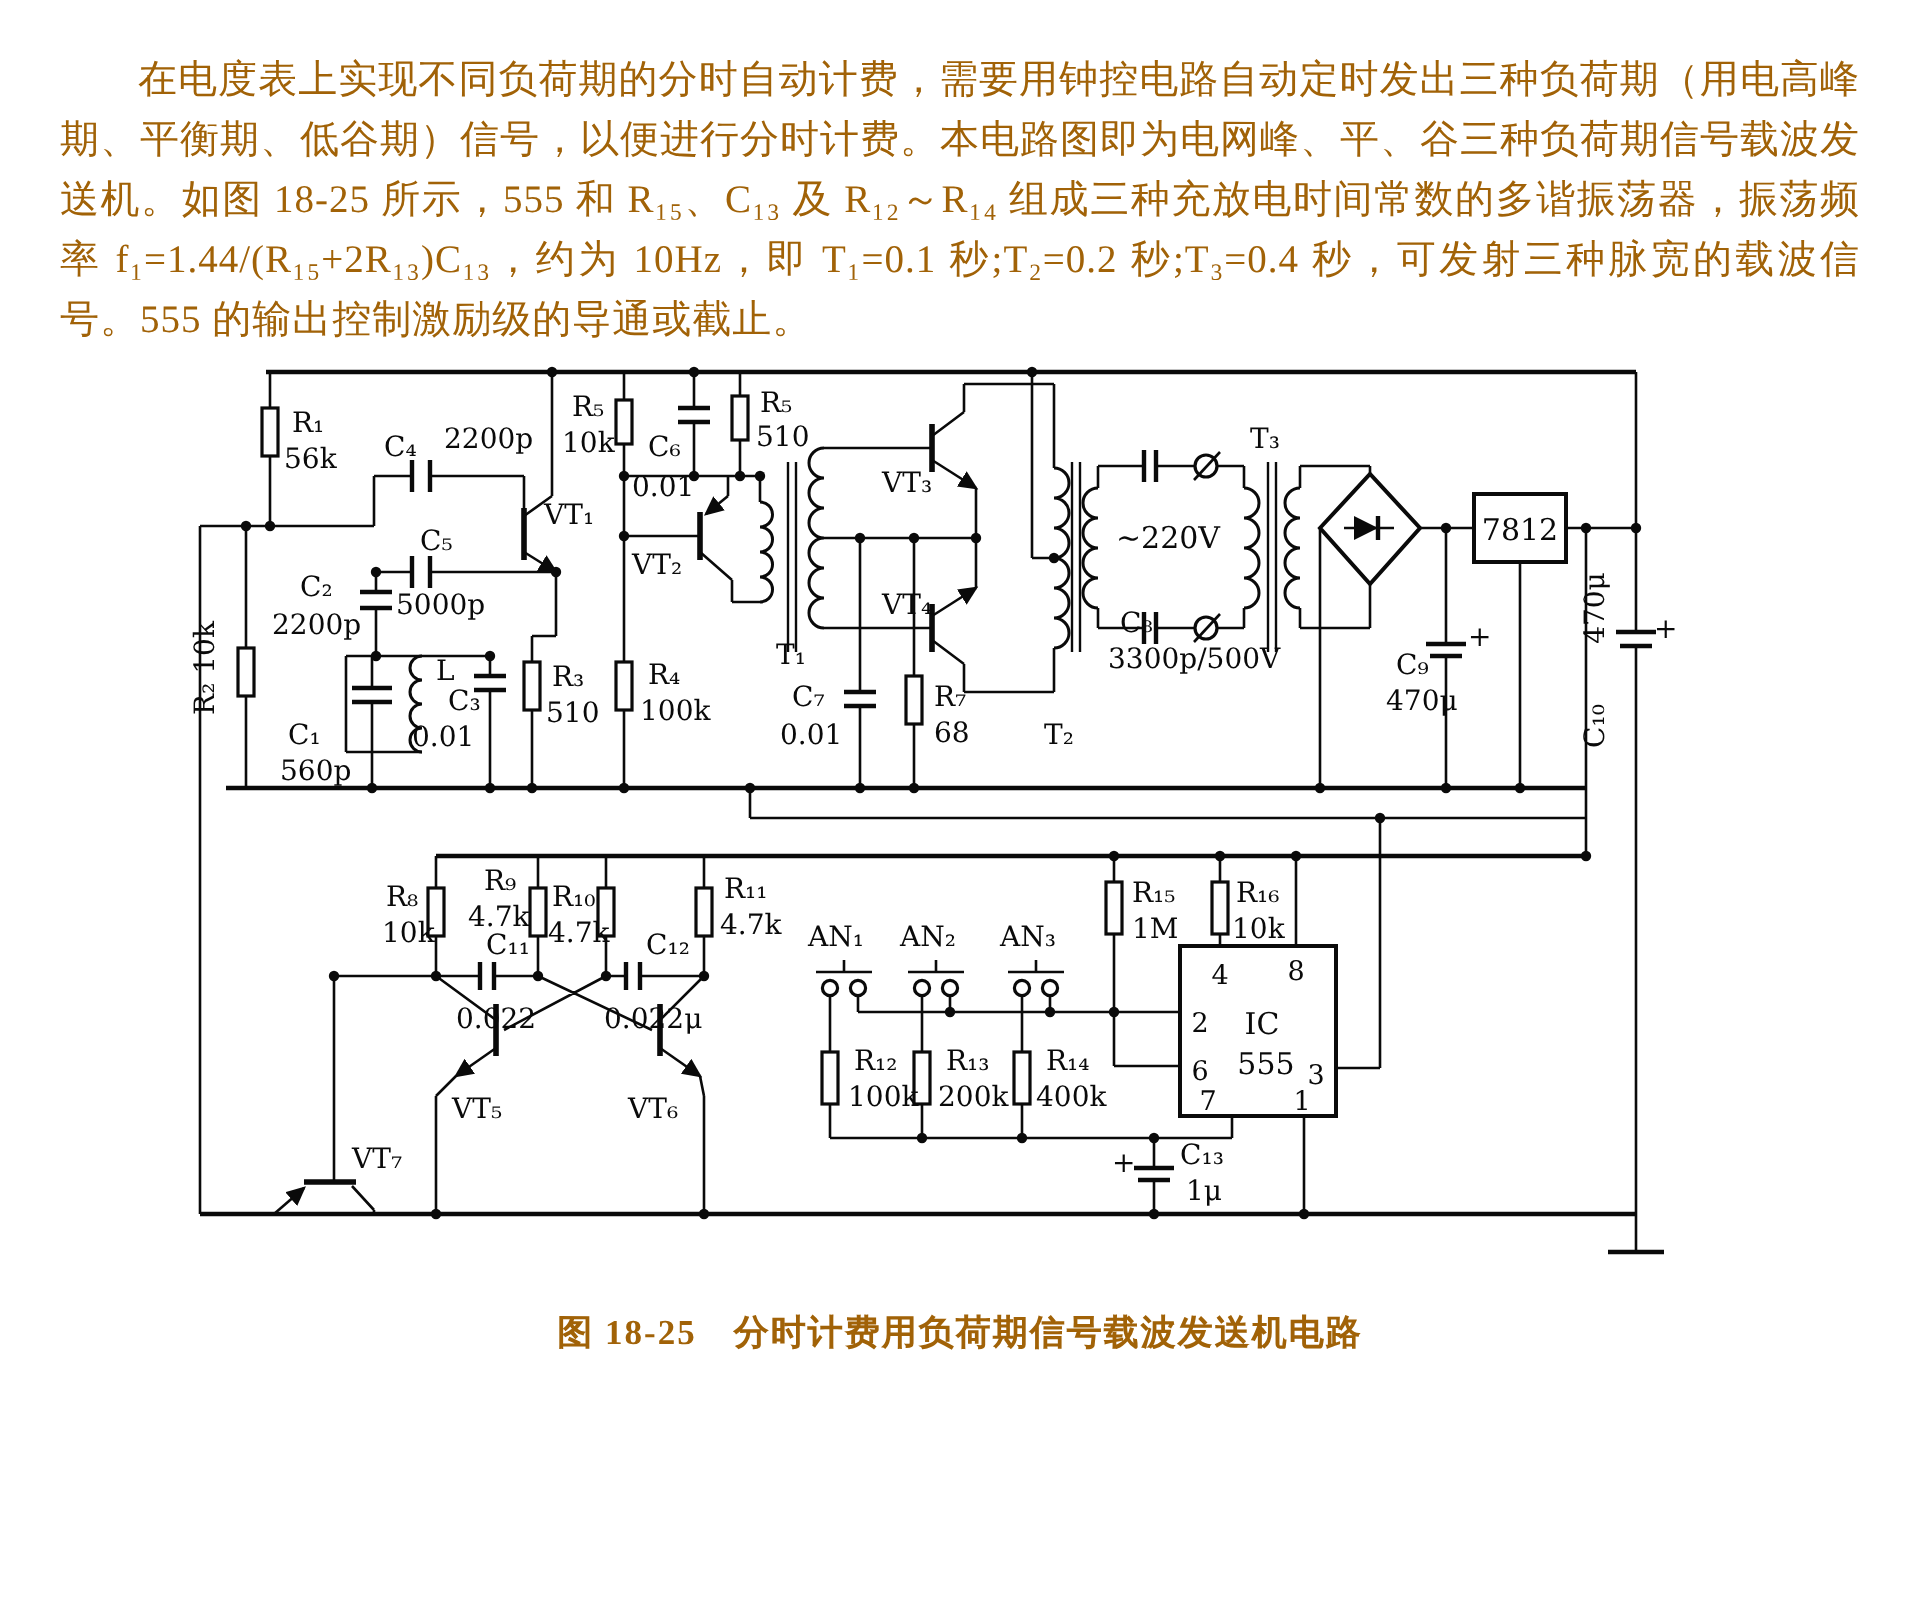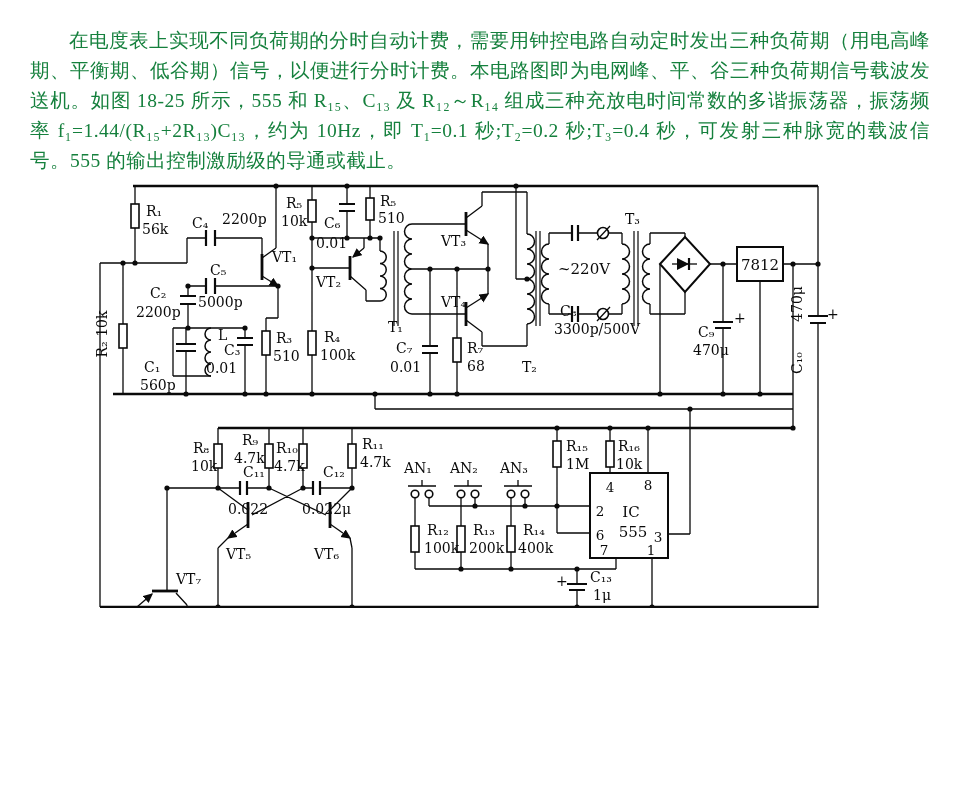--- a/index.html
+++ b/index.html
@@ -1,17 +1,17 @@
 <!DOCTYPE html>
 <html><head>
 <meta charset="utf-8">
 <style>
   html,body{margin:0;padding:0;background:#ffffff;}
   .page{
-    position:relative;width:960px;height:608px;background:#fff;color:#15803d;
+    position:relative;width:960px;height:801px;background:#fff;color:#a16207;
     font-family:"Liberation Serif","DejaVu Serif",serif;overflow:hidden;
   }
   .para{
     margin:0;padding:0 30px;font-size:19.5px;line-height:30px;
     text-align:justify;text-indent:2em;letter-spacing:0.5px;
   }
   .para.top{padding-top:26px;}
   .caption{
     margin:6px 0 10px 0;text-align:center;font-size:17.5px;font-weight:bold;
     letter-spacing:1px;
@@ -361,15 +361,16 @@
         <text class="mid small" x="658" y="366">3</text>
         <text class="mid small" x="604" y="379">7</text>
         <text class="mid small" x="651" y="379">1</text>
         <text x="590" y="406">C₁₃</text>
         <text x="593" y="424">1μ</text>
         <text x="556" y="410">+</text>
       </g>
     </svg>
   </div>
 
+  <p class="caption">图 18-25　分时计费用负荷期信号载波发送机电路</p>
 
 
 </div>
 
 </body></html>

